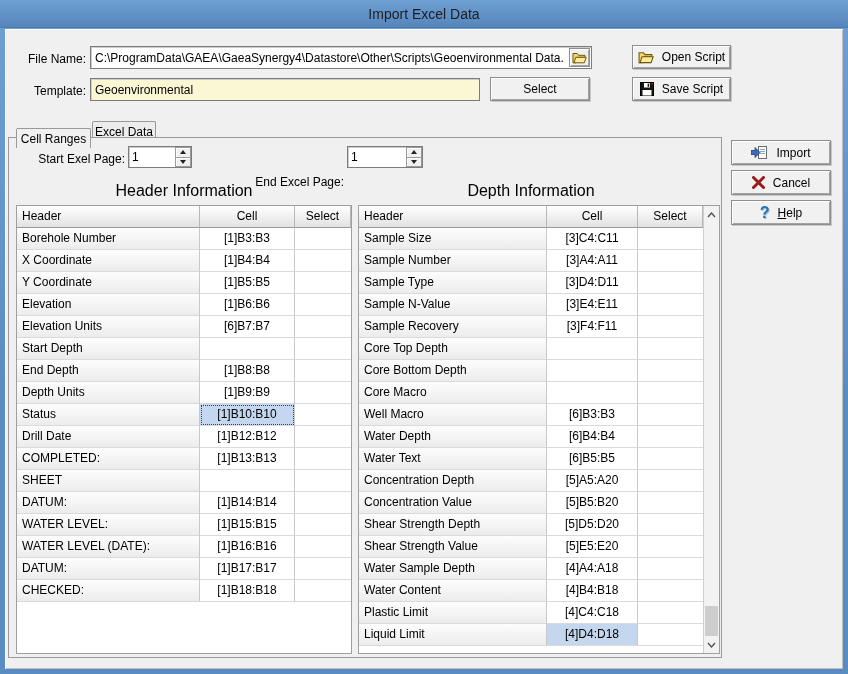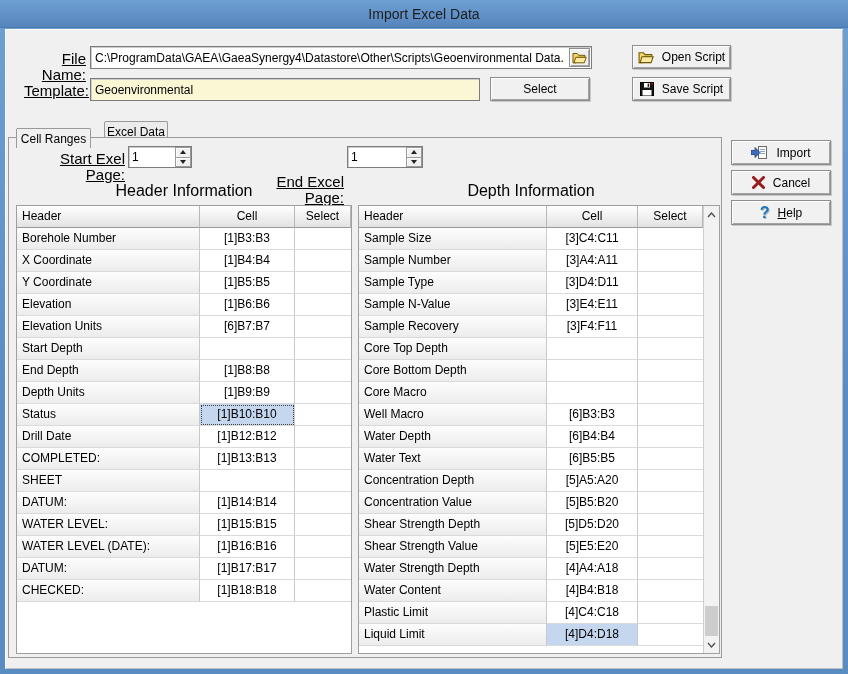--- a/index.html
+++ b/index.html
@@ -15,21 +15,21 @@
     background:linear-gradient(var(--titlebar_top,#6fa0d3),var(--titlebar_bottom,#5585bc));
     display:flex;align-items:center;justify-content:center;
     border-bottom:1px solid #4d7cab;
   }
   .title-text{font-size:14px;color:#1d1d1d;}
   .client{
     position:absolute;left:5px;top:29px;width:838px;height:640px;
     background:var(--dialog_bg,#f0f0f0);
     box-shadow:inset 1px 1px 0 rgba(255,255,255,.9), inset -1px -1px 0 rgba(130,130,130,.45);
   }
-  .lbl{position:absolute;font-size:15px;line-height:16px;color:#000;text-decoration:underline;}
+  .lbl{position:absolute;font-size:12px;line-height:16px;color:#000;}
   .r{text-align:right;}
   .field{
     position:absolute;background:#fff;border:1px solid #7c7c7c;
     box-shadow:inset 1px 1px 0 #cdcdcd;
   }
   .field input{
     position:absolute;left:1px;top:1px;height:calc(100% - 2px);width:calc(100% - 2px);
     border:none;outline:none;background:transparent;
     font-family:"Liberation Sans",sans-serif;font-size:12px;padding:0 2px 0 3px;color:#000;
   }
@@ -48,21 +48,21 @@
     font-size:12px;color:#000;cursor:pointer;
   }
   
   .tab{
     position:absolute;background:var(--dialog_bg,#f0f0f0);
     border:1px solid #9a9a9a;border-bottom:none;border-radius:2px 2px 0 0;
     font-size:12px;display:flex;align-items:flex-start;justify-content:center;
     padding-top:3px;cursor:pointer;
   }
   .tab.active{left:16px;top:128px;width:75px;height:20px;z-index:4;}
-  .tab.inactive{left:92px;top:121px;width:64px;height:16px;z-index:2;background:#ececec;margin-left:12px;}
+  .tab.inactive{left:92px;top:121px;width:64px;height:16px;z-index:2;background:#ececec;}
   .tab-page{
     position:absolute;left:8px;top:137px;width:714px;height:521px;
     background:var(--dialog_bg,#f0f0f0);border:1px solid #9a9a9a;z-index:3;
   }
   
   .spinner{position:absolute;background:#fff;border:1px solid #7c7c7c;box-shadow:inset 1px 1px 0 #cdcdcd;display:flex;z-index:5;}
   .spinner input{
     flex:1;min-width:0;border:none;outline:none;background:transparent;
     font-family:"Liberation Sans",sans-serif;font-size:12px;padding:0 0 0 3px;color:#000;
   }
@@ -370,21 +370,21 @@
             <div class="tc hcol">Shear Strength Depth</div>
             <div class="tc ccol">[5]D5:D20</div>
             <div class="tc scol"></div>
           </div>
           <div class="trow">
             <div class="tc hcol">Shear Strength Value</div>
             <div class="tc ccol">[5]E5:E20</div>
             <div class="tc scol"></div>
           </div>
           <div class="trow">
-            <div class="tc hcol">Water Strength Depth</div>
+            <div class="tc hcol">Water Sample Depth</div>
             <div class="tc ccol">[4]A4:A18</div>
             <div class="tc scol"></div>
           </div>
           <div class="trow">
             <div class="tc hcol">Water Content</div>
             <div class="tc ccol">[4]B4:B18</div>
             <div class="tc scol"></div>
           </div>
           <div class="trow">
             <div class="tc hcol">Plastic Limit</div>

